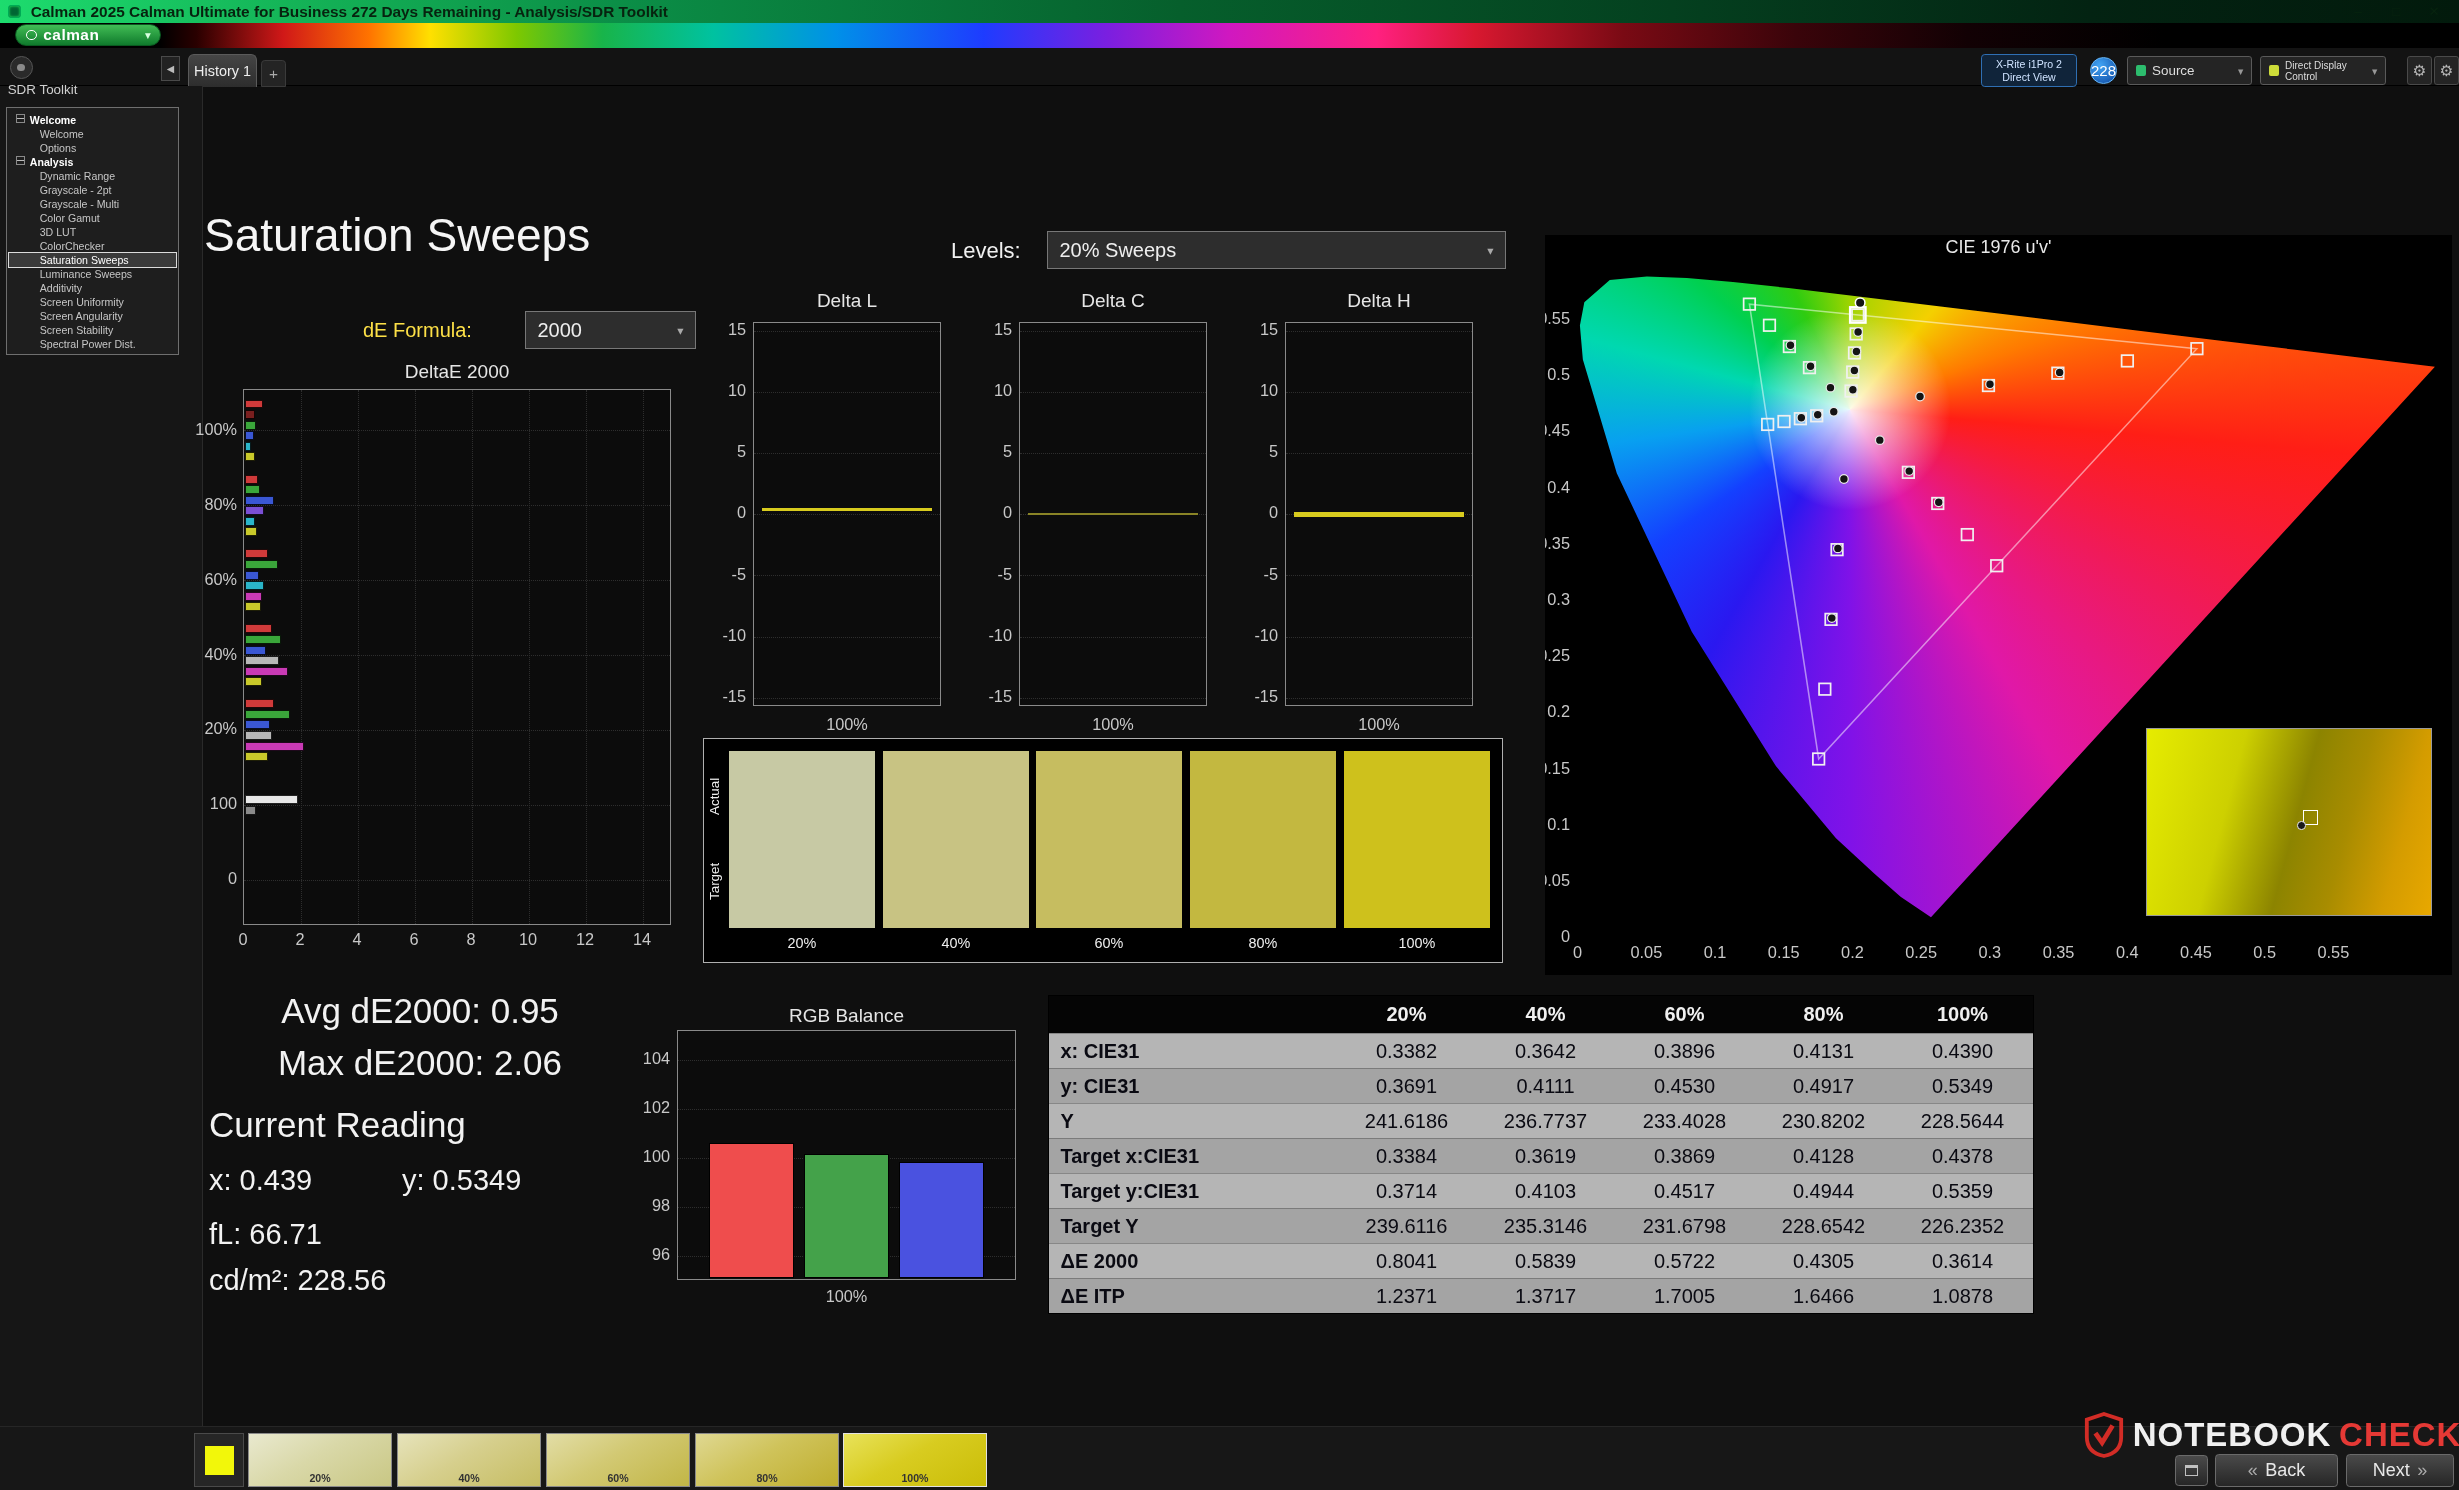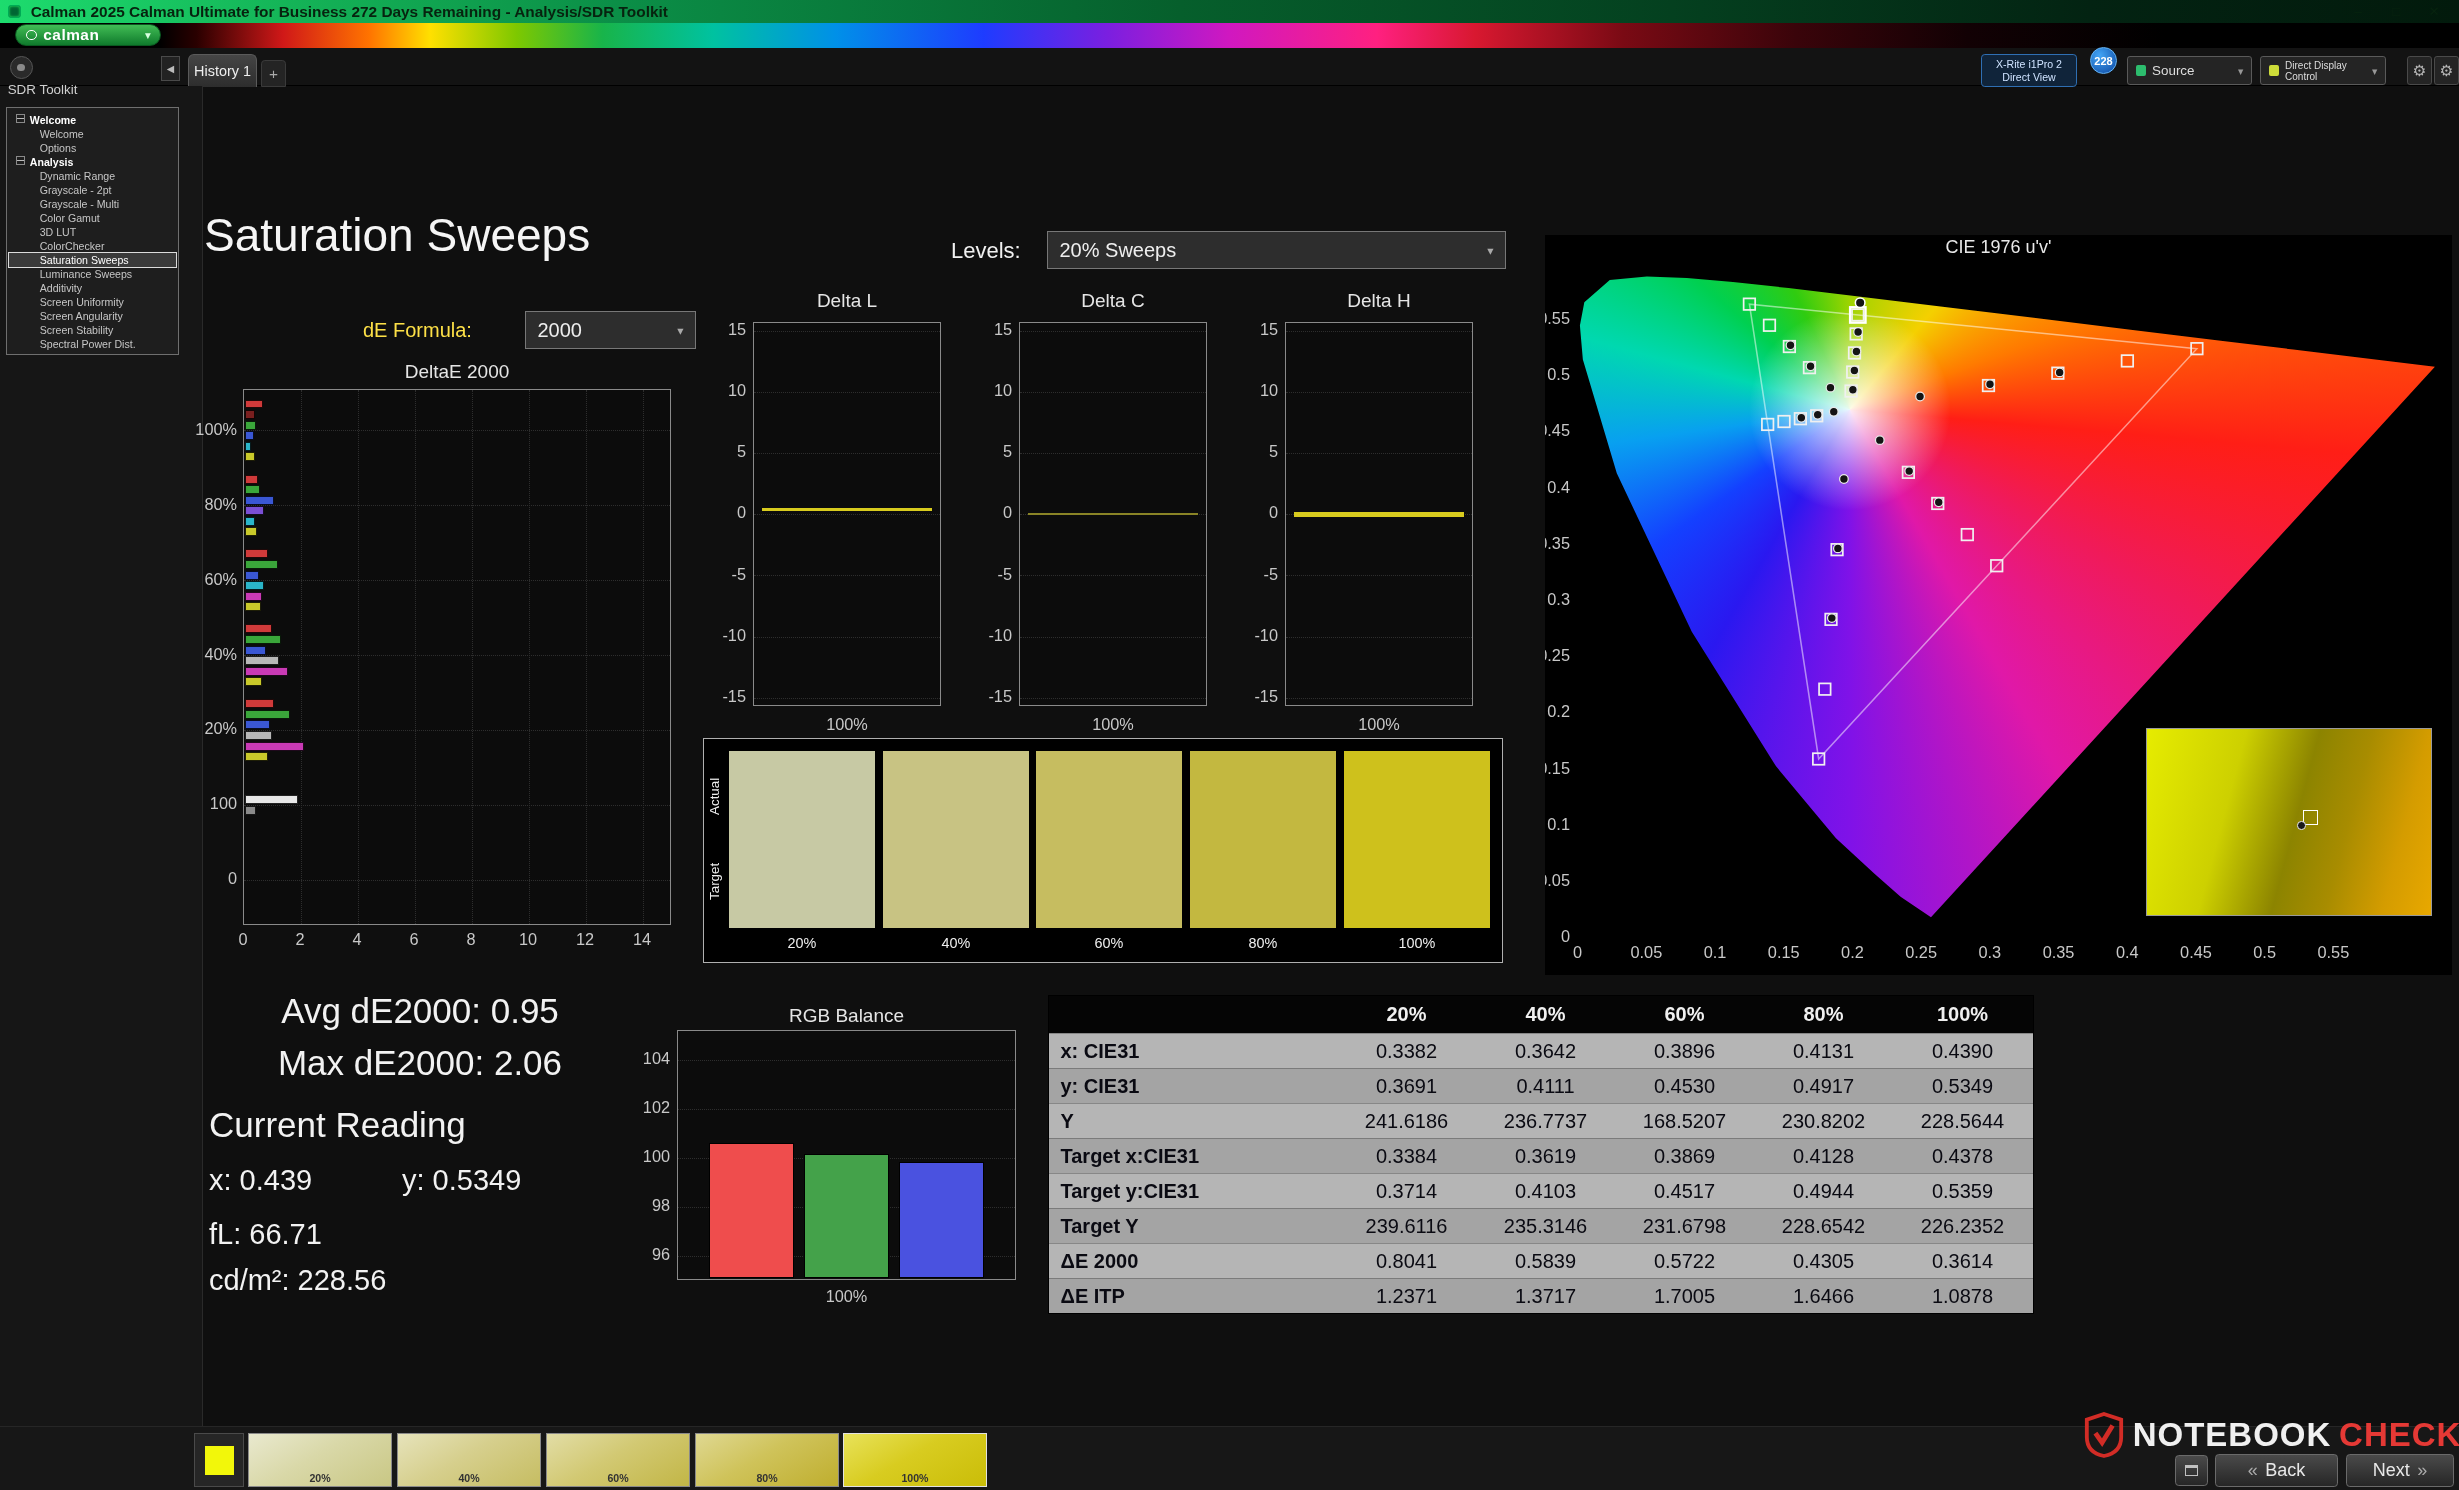--- a/index.html
+++ b/index.html
@@ -25,21 +25,21 @@
 #logo-caret{margin-left:auto;color:#d8ffe0;font-size:11.5px}
 
 
 #tabbar{position:absolute;left:0;top:48px;width:2459px;height:38px;background:#131313;border-bottom:1px solid #000}
 #side-menu-btn{position:absolute;left:9.6px;top:56px;width:23px;height:23px;border-radius:50%;background:#2a2a2a;border:1px solid #555}
 #side-menu-btn i{position:absolute;left:6.7px;top:6.7px;width:7.7px;height:7.7px;border-radius:50%;background:#8a8a8a;display:block}
 #collapse-btn{position:absolute;left:161px;top:56px;width:19px;height:25px;background:#222;border:1px solid #4a4a4a;color:#bbb;font-size:9.6px;display:flex;align-items:center;justify-content:center}
 #history-tab{position:absolute;left:188px;top:54px;width:69px;height:33px;background:linear-gradient(180deg,#454545,#2d2d2d);border:1px solid #5a5a5a;border-bottom:none;border-radius:5.8px 5.8px 0 0;display:flex;align-items:center;justify-content:center;font-size:14.4px;color:#eee}
 #plus-tab{position:absolute;left:261px;top:60px;width:25px;height:27px;background:#242424;border:1px solid #3a3a3a;border-radius:3.8px 3.8px 0 0;display:flex;align-items:center;justify-content:center;font-size:15.4px;color:#aaa}
 #xrite-btn{position:absolute;left:1981px;top:54px;width:96px;height:33px;background:#10243a;border:1px solid #2f6fb3;border-radius:3.8px;color:#cfe3ff;font-size:10.6px;line-height:12.5px;display:flex;flex-direction:column;align-items:center;justify-content:center}
-#meter-badge{position:absolute;left:2090px;top:47px;width:27px;height:27px;border-radius:50%;background:radial-gradient(circle at 35% 30%,#42a5f5,#0d47a1);border:1.9px solid #64b5f6;color:#fff;font-size:11px;font-weight:bold;display:flex;align-items:center;justify-content:center}
+#meter-badge{position:absolute;left:2090px;top:57px;width:27px;height:27px;border-radius:50%;background:radial-gradient(circle at 35% 30%,#42a5f5,#0d47a1);border:1.9px solid #64b5f6;color:#fff;font-size:15px;font-weight:normal;display:flex;align-items:center;justify-content:center}
 .dropdown{position:absolute;top:56px;height:29px;background:#242424;border:1px solid #5a5a5a;border-radius:2.9px;display:flex;align-items:center;padding:0 7.7px;gap:5.8px;color:#ddd}
 #source-dd{left:2127px;width:125px;font-size:13.4px}
 #ddc-dd{left:2260px;width:126px;font-size:10px}
 .dd-icon{width:10.6px;height:10.6px;border-radius:1.9px;flex:none}
 .dd-caret{margin-left:auto;color:#999;font-size:10.6px}
 .gear-btn{position:absolute;top:56px;width:25px;height:29px;background:#242424;border:1px solid #4a4a4a;border-radius:2.9px;color:#b5b5b5;font-size:15.4px;display:flex;align-items:center;justify-content:center}
 #gear1{left:2407px}#gear2{left:2434px}
 
 
 #sidebar{position:absolute;left:0;top:86px;width:203px;height:1405px;background:#161616;border-right:1px solid #2a2a2a}
@@ -351,21 +351,21 @@
         <div class="tcell val">0.3691</div>
         <div class="tcell val">0.4111</div>
         <div class="tcell val">0.4530</div>
         <div class="tcell val">0.4917</div>
         <div class="tcell val">0.5349</div>
       </div>
       <div class="trow odd">
         <div class="tcell label">Y</div>
         <div class="tcell val">241.6186</div>
         <div class="tcell val">236.7737</div>
-        <div class="tcell val">168.5207</div>
+        <div class="tcell val">233.4028</div>
         <div class="tcell val">230.8202</div>
         <div class="tcell val">228.5644</div>
       </div>
       <div class="trow even">
         <div class="tcell label">Target x:CIE31</div>
         <div class="tcell val">0.3384</div>
         <div class="tcell val">0.3619</div>
         <div class="tcell val">0.3869</div>
         <div class="tcell val">0.4128</div>
         <div class="tcell val">0.4378</div>

